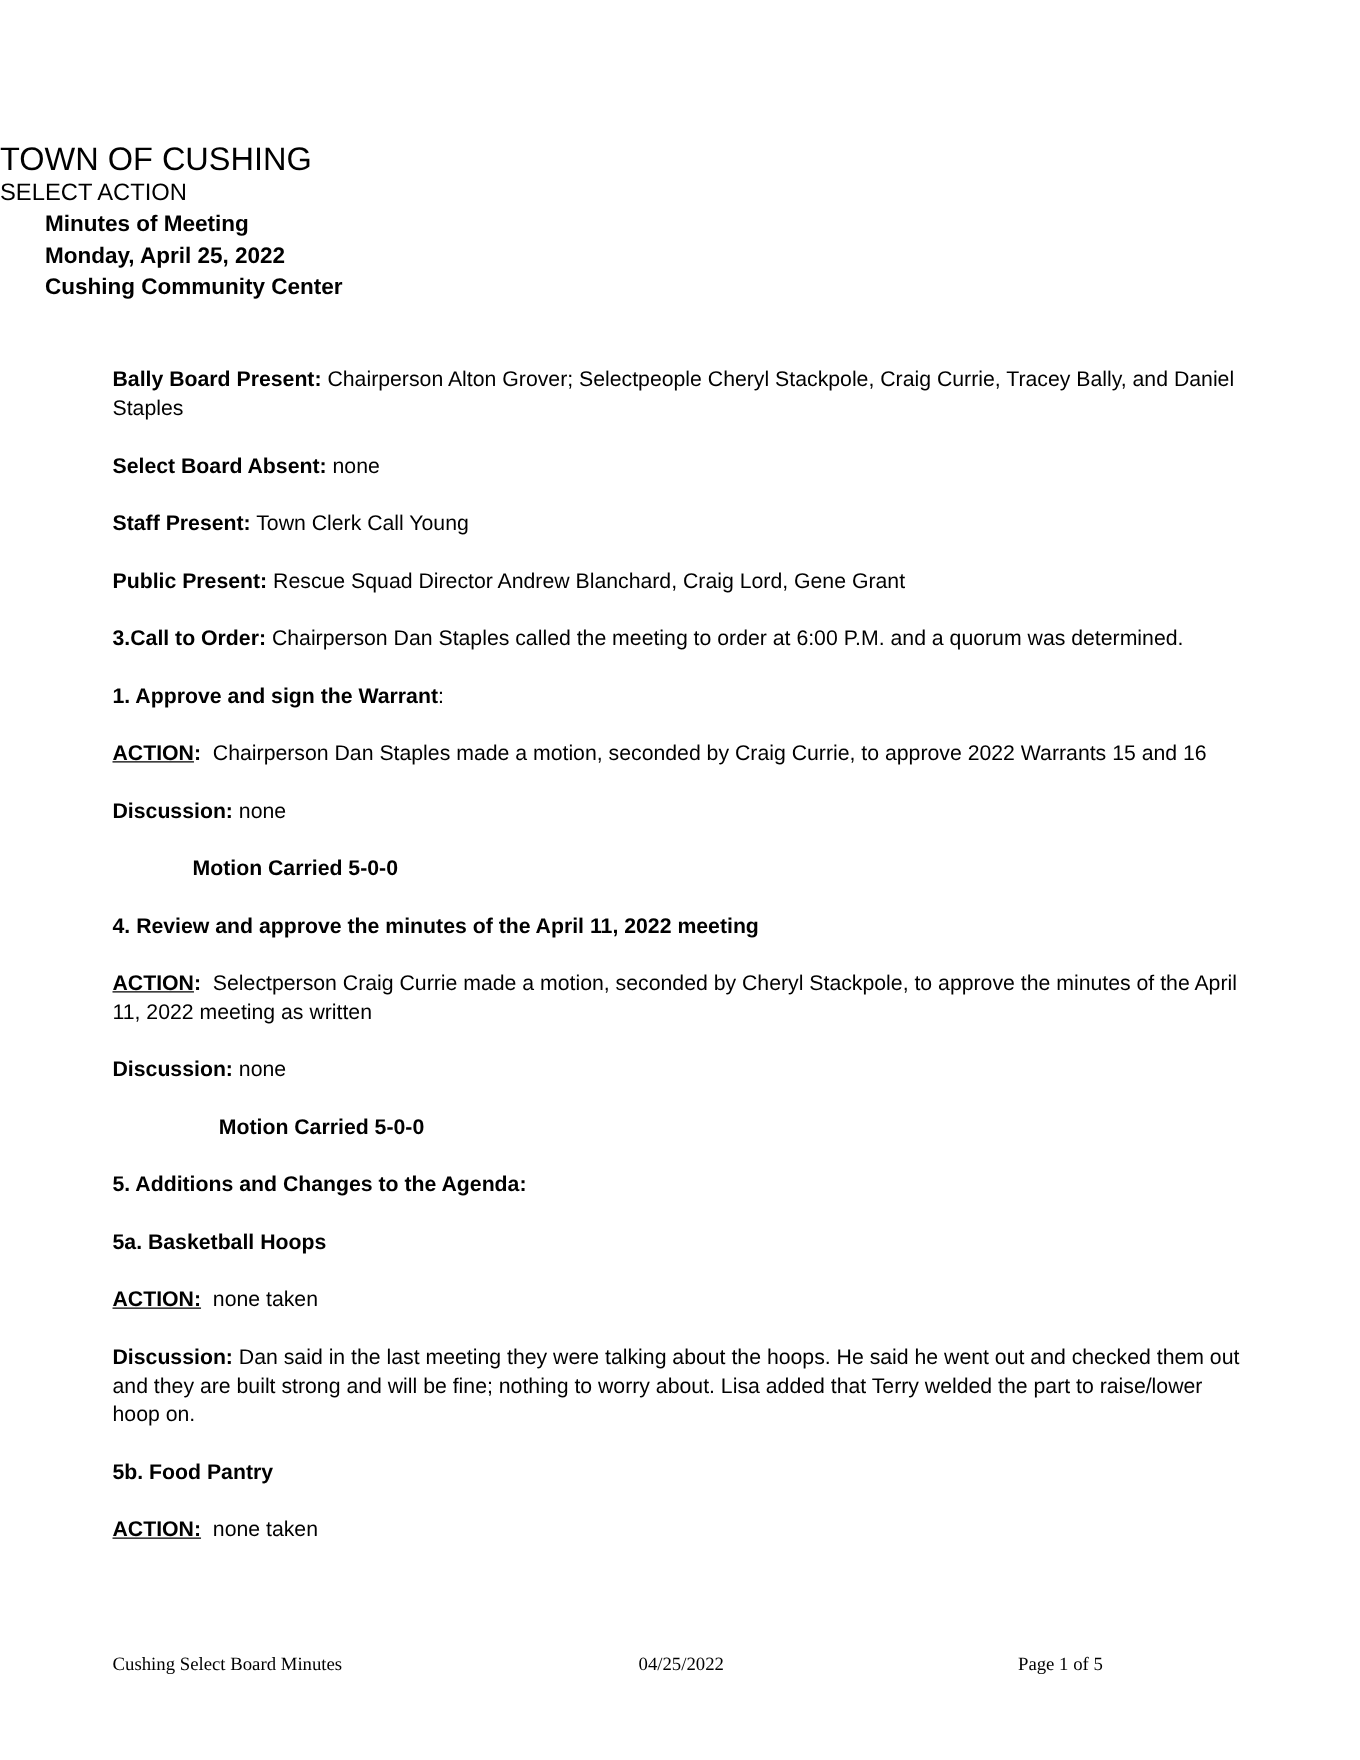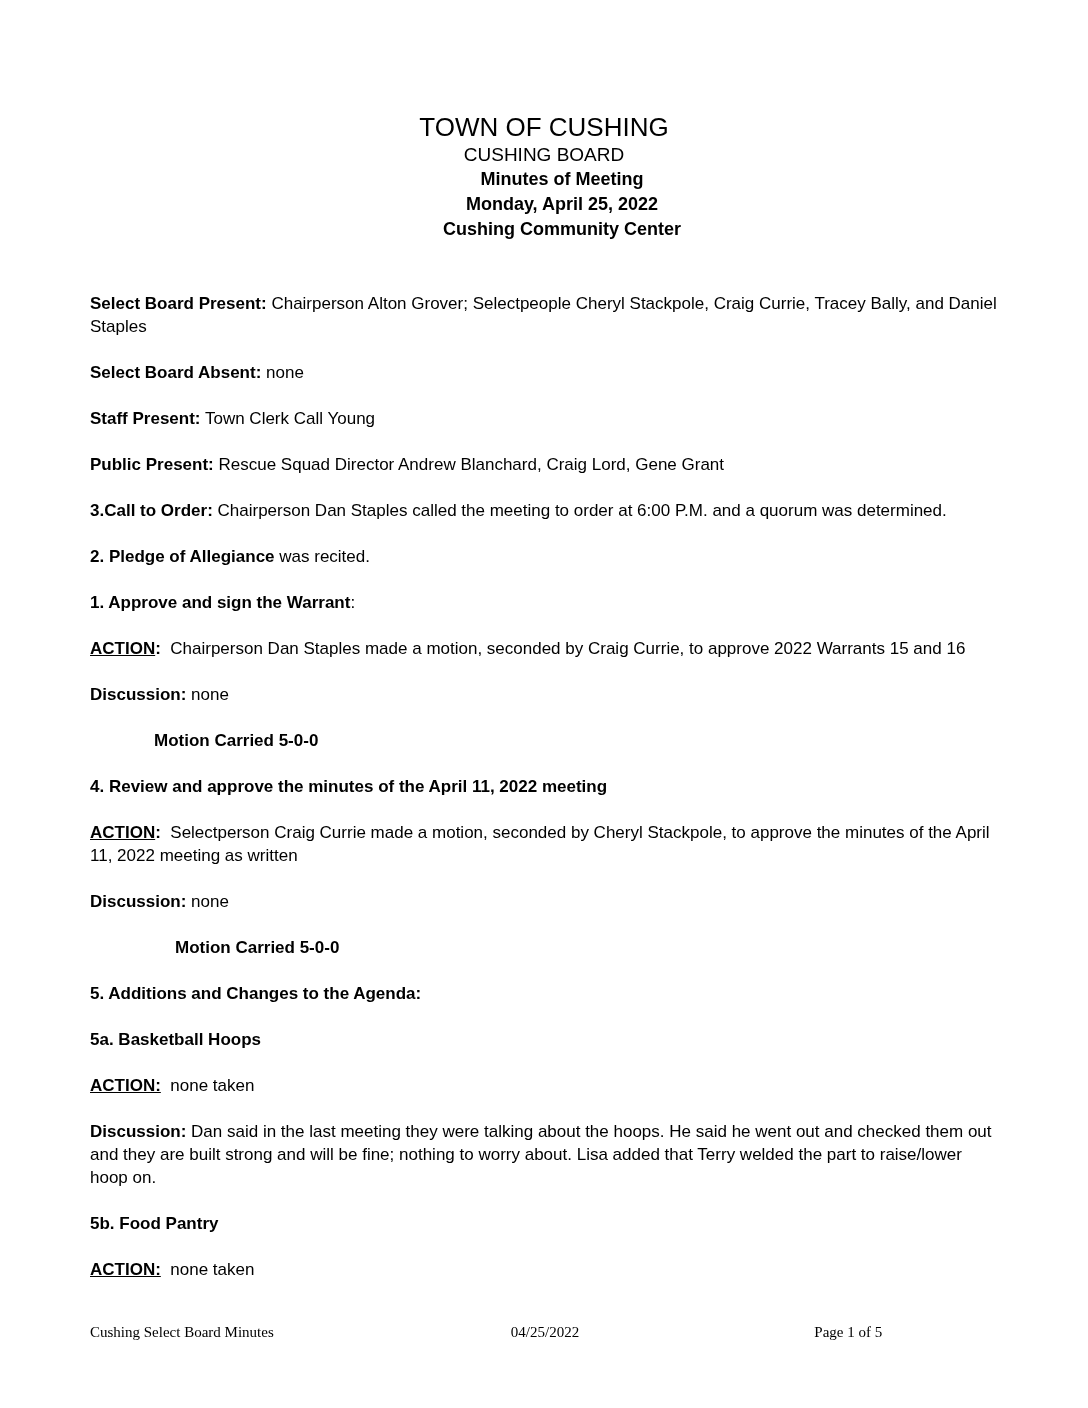--- a/index.html
+++ b/index.html
@@ -9,21 +9,21 @@
     background: #ffffff;
     color: #000000;
     font-family: "Liberation Sans", sans-serif;
     position: relative;
     overflow: hidden;
   }
   .page { width: 100%; height: 100%; position: relative; }
 
   .title-block {
     padding-top: 112px;
-    text-align: center;
+    text-align: left;
   }
   .t-main  { font-size: 26px; line-height: 30px; font-weight: normal; }
   .t-sub   { font-size: 19px; line-height: 25px; font-weight: normal; }
   .t-bold  { font-size: 18px; line-height: 25px; font-weight: bold; padding-left: 36px; }
 
   .doc-body {
     margin: 50px 88px 0 90px;
     font-size: 17px;
     line-height: 23px;
   }
@@ -48,33 +48,32 @@
   .f-center { text-align: center; }
   .f-right  { text-align: center; }
 </style>
 </head>
 <body>
 
 <div class="page">
 
   <header class="title-block">
     <div class="t-main">TOWN OF CUSHING</div>
-    <div class="t-sub">CUSHING BOARD</div>
+    <div class="t-sub">SELECT ACTION</div>
     <div class="t-bold">Minutes of Meeting</div>
     <div class="t-bold">Monday, April 25, 2022</div>
     <div class="t-bold">Cushing Community Center</div>
   </header>
 
   <main class="doc-body" id="doc-body">
-      <p><span class="b">Select Board Present:</span><span> Chairperson Alton Grover; Selectpeople Cheryl Stackpole, Craig Currie, Tracey Bally, and Daniel Staples</span></p>
+      <p><span class="b">Bally Board Present:</span><span> Chairperson Alton Grover; Selectpeople Cheryl Stackpole, Craig Currie, Tracey Bally, and Daniel Staples</span></p>
       <p><span class="b">Select Board Absent:</span><span> none</span></p>
       <p><span class="b">Staff Present:</span><span> Town Clerk Call Young</span></p>
       <p><span class="b">Public Present:</span><span> Rescue Squad Director Andrew Blanchard, Craig Lord, Gene Grant</span></p>
       <p><span class="b">3.Call to Order:</span><span> Chairperson Dan Staples called the meeting to order at 6:00 P.M. and a quorum was determined.</span></p>
-      <p><span class="b">2. Pledge of Allegiance</span><span> was recited.</span></p>
       <p><span class="b">1. Approve and sign the Warrant</span><span>:</span></p>
       <p><span class="b u">ACTION</span><span class="b">:</span><span>&nbsp; Chairperson Dan Staples made a motion, seconded by Craig Currie, to approve 2022 Warrants 15 and 16</span></p>
       <p><span class="b">Discussion:</span><span> none</span></p>
       <p class="indent1"><span class="b">Motion Carried 5-0-0</span></p>
       <p><span class="b">4. Review and approve the minutes of the April 11, 2022 meeting</span></p>
       <p><span class="b u">ACTION</span><span class="b">:</span><span>&nbsp; Selectperson Craig Currie made a motion, seconded by Cheryl Stackpole, to approve the minutes of the April 11, 2022 meeting as written</span></p>
       <p><span class="b">Discussion:</span><span> none</span></p>
       <p class="indent2"><span class="b">Motion Carried 5-0-0</span></p>
       <p><span class="b">5. Additions and Changes to the Agenda:</span></p>
       <p><span class="b">5a. Basketball Hoops</span></p>

